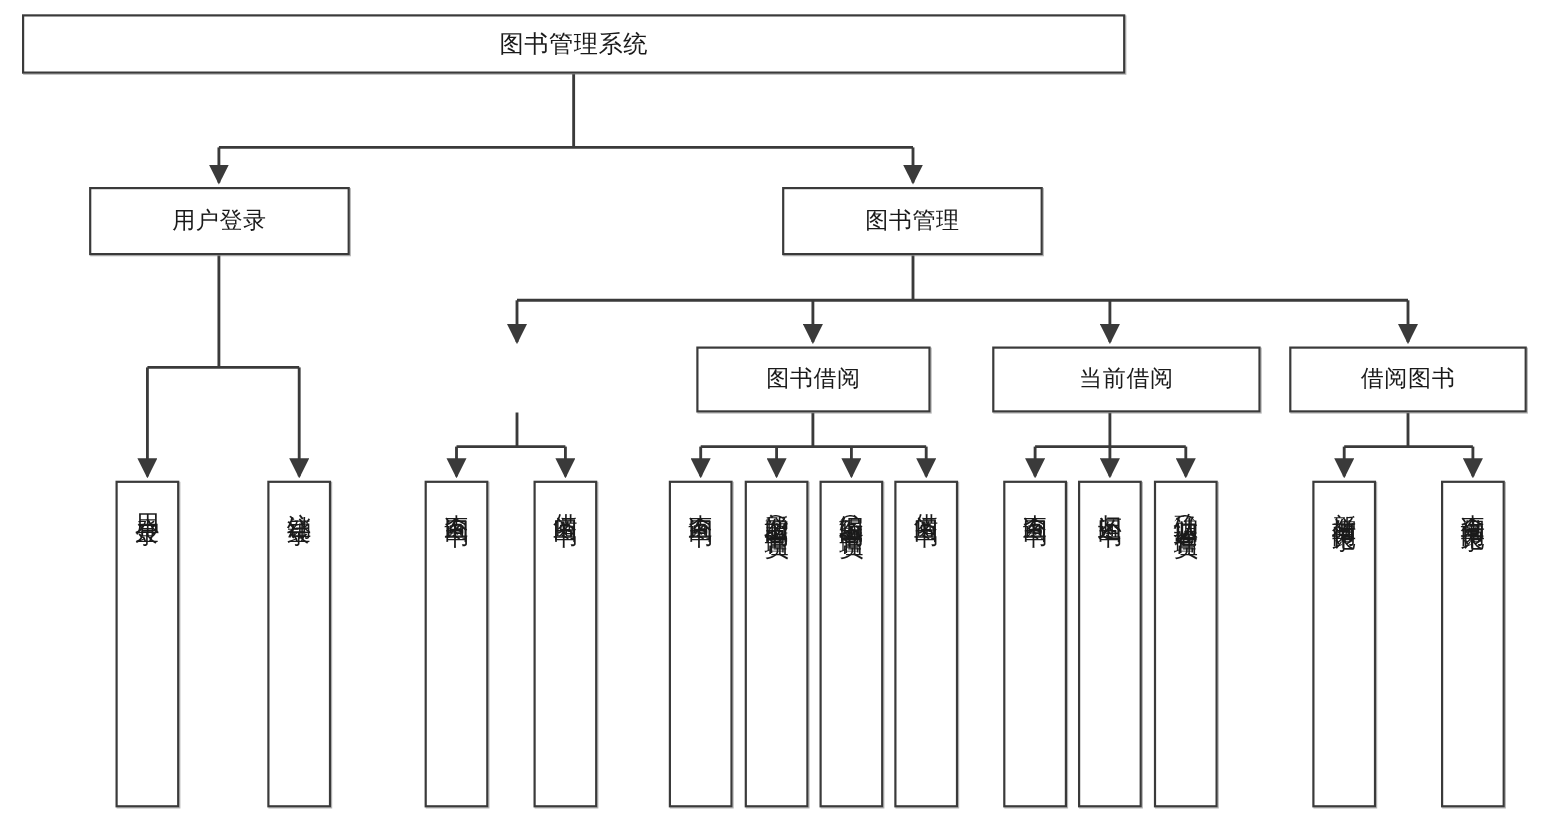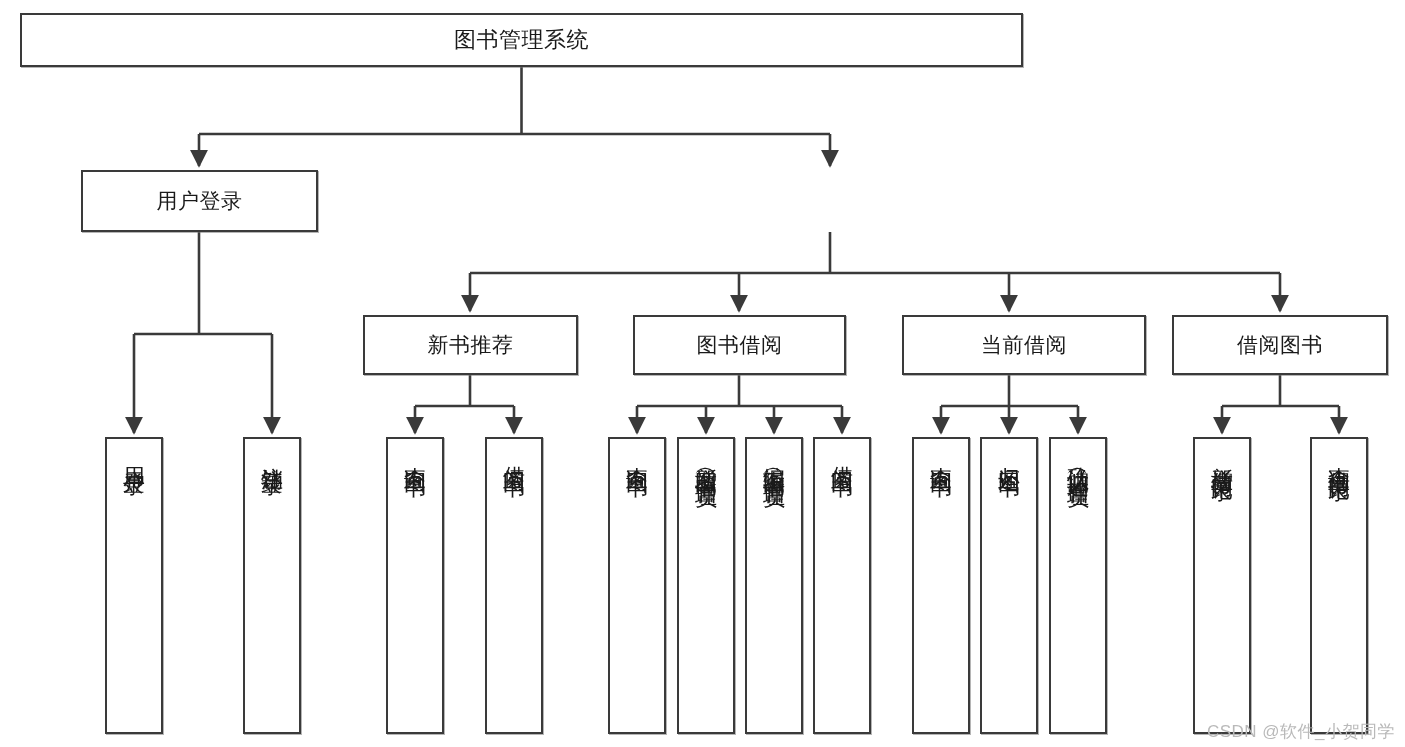--- a/index.html
+++ b/index.html
@@ -130,24 +130,24 @@
   </svg>
 
   <div class="node h-node root" style="left:20px; top:13px; width:1003px; height:54px;">
     <span class="label">图书管理系统</span>
   </div>
 
   <div class="node h-node" style="left:81px; top:170px; width:237px; height:62px;">
     <span class="label">用户登录</span>
   </div>
 
-
-  <div class="node h-node" style="left:363px; top:315px; width:215px; height:60px;">
-    <span class="label">新书推荐</span>
-  </div>
+  <div class="node h-node" style="left:711px; top:170px; width:237px; height:62px;">
+    <span class="label">图书管理</span>
+  </div>
+
 
   <div class="node h-node" style="left:633px; top:315px; width:213px; height:60px;">
     <span class="label">图书借阅</span>
   </div>
 
   <div class="node h-node" style="left:902px; top:315px; width:244px; height:60px;">
     <span class="label">当前借阅</span>
   </div>
 
   <div class="node h-node" style="left:1172px; top:315px; width:216px; height:60px;">
@@ -199,15 +199,14 @@
   </div>
 
   <div class="node v-node" style="left:1193px; top:437px; width:58px; height:297px;">
     <span class="label">新增借阅记录</span>
   </div>
 
   <div class="node v-node" style="left:1310px; top:437px; width:58px; height:297px;">
     <span class="label">查询借阅记录</span>
   </div>
 
-  <div class="watermark">CSDN @软件_小贺同学</div>
 
 </div>
 
 </body></html>

